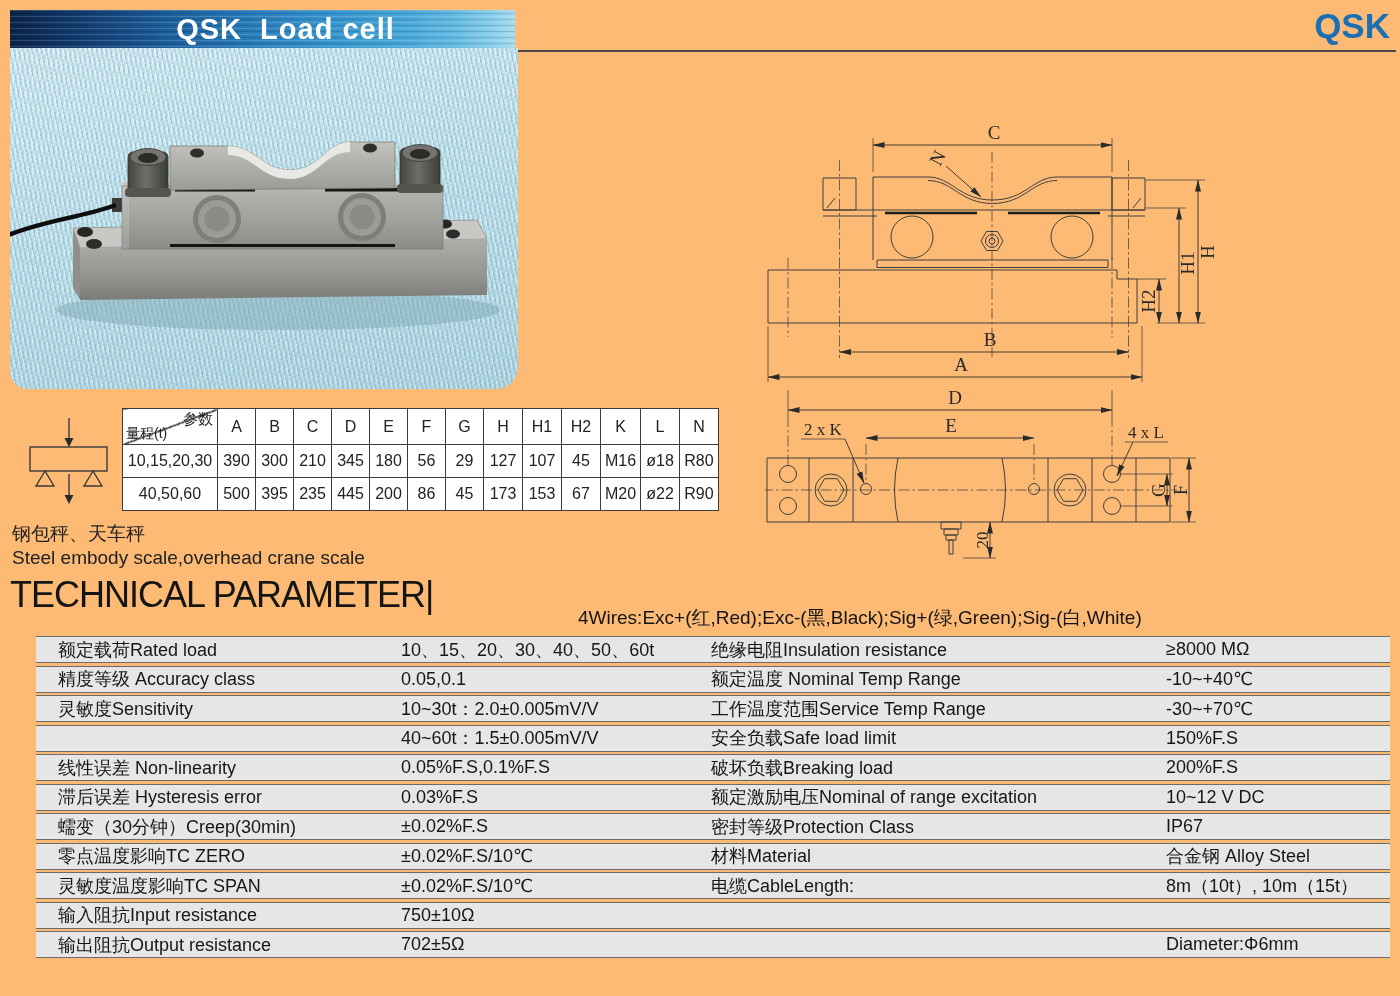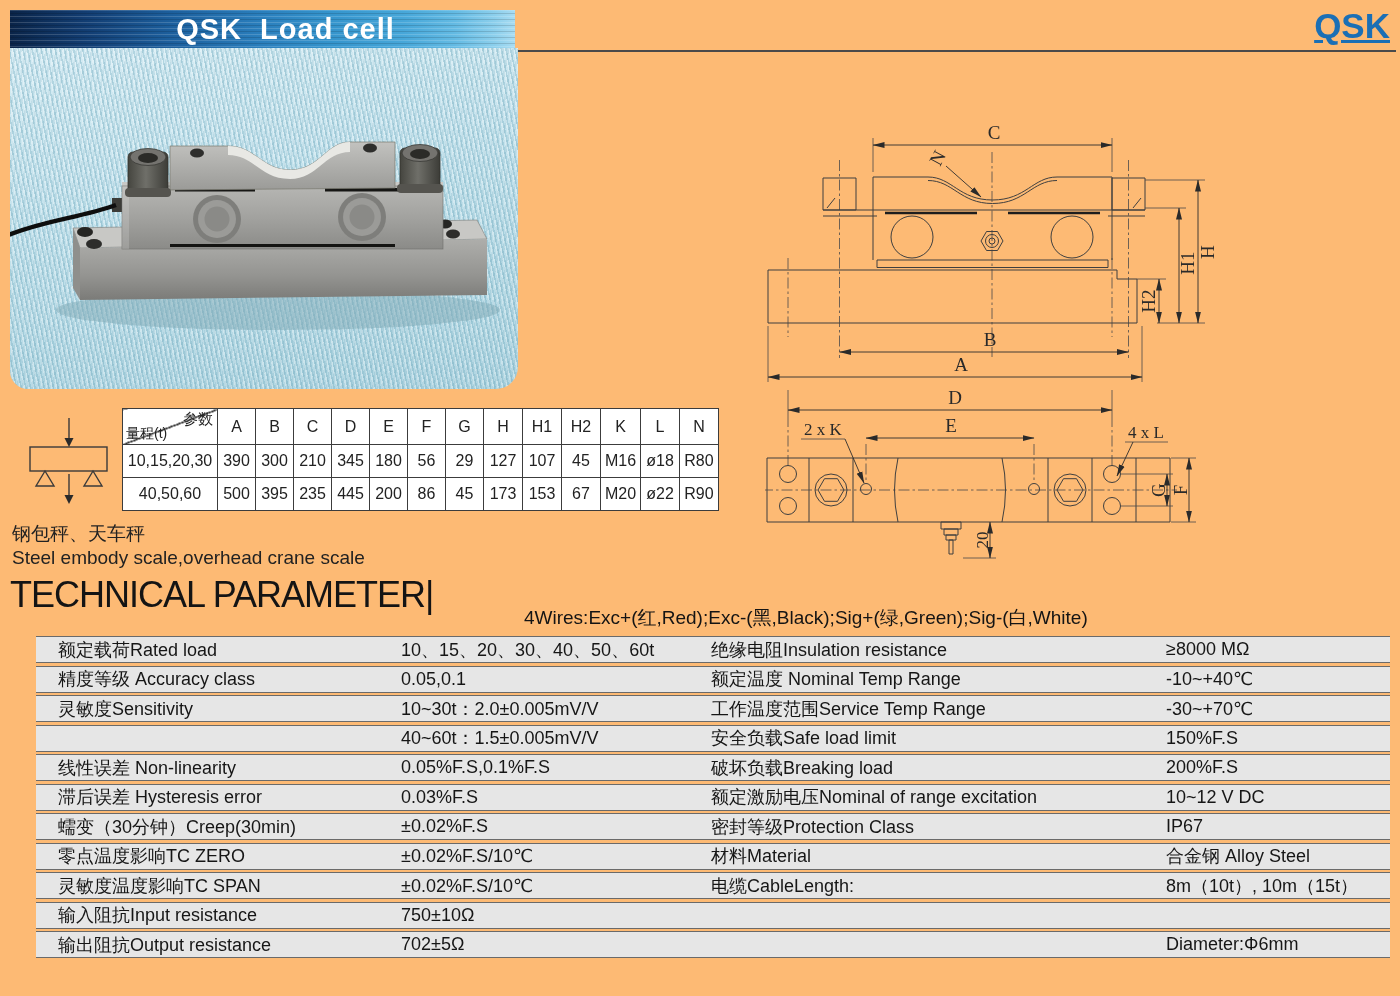--- a/index.html
+++ b/index.html
@@ -9,21 +9,21 @@
 
   
   .banner {
     position:absolute; left:10px; top:10px; width:505px; height:38px;
     background:linear-gradient(90deg,#0a2448 0%,#123d72 15%,#1c5f9d 32%,#2a7fbd 50%,#3595cd 64%,#47a7d9 78%,#63bae3 88%,#8ccfec 96%,#a8dcf2 100%);
     display:flex; align-items:center; justify-content:center; overflow:hidden;
   }
   .banner::after { content:""; position:absolute; inset:0;
     background:repeating-linear-gradient(180deg, rgba(255,255,255,.16) 0 1px, rgba(255,255,255,0) 1px 3px, rgba(0,0,0,.14) 3px 4px, rgba(0,0,0,0) 4px 6px); }
   .banner span { position:relative; z-index:2; color:#fff; font-weight:bold; font-size:29px; letter-spacing:1px; padding-left:46px; white-space:pre; }
-  .brand { position:absolute; top:6px; right:10px; font-size:35px; font-weight:bold; color:#1b6fb5; letter-spacing:0;text-decoration:underline; }
+  .brand { position:absolute; top:6px; right:10px; font-size:35px; font-weight:bold; color:#1b6fb5; letter-spacing:0; }
   .topline { position:absolute; left:515px; top:50px; width:881px; height:2px; background:#4a4a4a; }
 
   
   .photo {
     position:absolute; left:10px; top:48px; width:508px; height:341px;
     border-radius:0 0 22px 18px; overflow:hidden;
     background:
       repeating-linear-gradient(100deg, rgba(110,165,185,.18) 0 2px, rgba(0,0,0,0) 2px 5px),
       repeating-linear-gradient(78deg, rgba(255,255,255,.40) 0 1.5px, rgba(135,182,198,.38) 1.5px 3px, rgba(255,255,255,.14) 3px 4.5px),
       linear-gradient(170deg,#cfe9f2 0%,#b9dde9 45%,#a3cfdd 100%);
@@ -41,21 +41,21 @@
   .dim-table .corner .tr { position:absolute; top:1px; right:4px; font-size:15px; }
   .dim-table .corner .bl { position:absolute; bottom:1px; left:3px; font-size:14px;margin-top:47px; }
 
   
   .beam-icon { position:absolute; left:12px; top:414px; }
 
   
   .app-zh { position:absolute; left:12px; top:521px; font-size:19px; color:#222; }
   .app-en { position:absolute; left:12px; top:547px; font-size:19px; color:#222; }
   .tech-title { position:absolute; left:10px; top:574px; font-size:36px; letter-spacing:-1px; color:#141414; }
-  .wires { position:absolute; left:524px; top:605px; font-size:19px; color:#141414; }
+  .wires { position:absolute; left:578px; top:605px; font-size:19px; color:#141414; }
 
   
   .params { position:absolute; left:10px; top:636px; width:1380px;padding-left:26px; }
   .prow { display:flex; align-items:center; height:27px; background:#e6e6e6;
     border-top:1.5px solid #6a6a6a; border-bottom:1.5px solid #6a6a6a; margin-bottom:2.5px; font-size:18px; color:#161616; }
   .prow .c1 { width:365px; padding-left:22px; white-space:nowrap; }
   .prow .c2 { width:310px; white-space:nowrap; }
   .prow .c3 { width:455px; white-space:nowrap; }
   .prow .c4 { flex:1; white-space:nowrap; }
 

